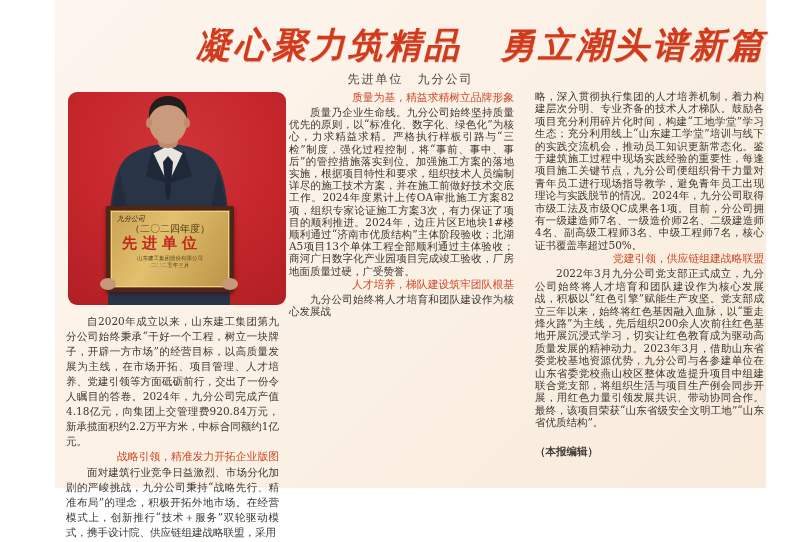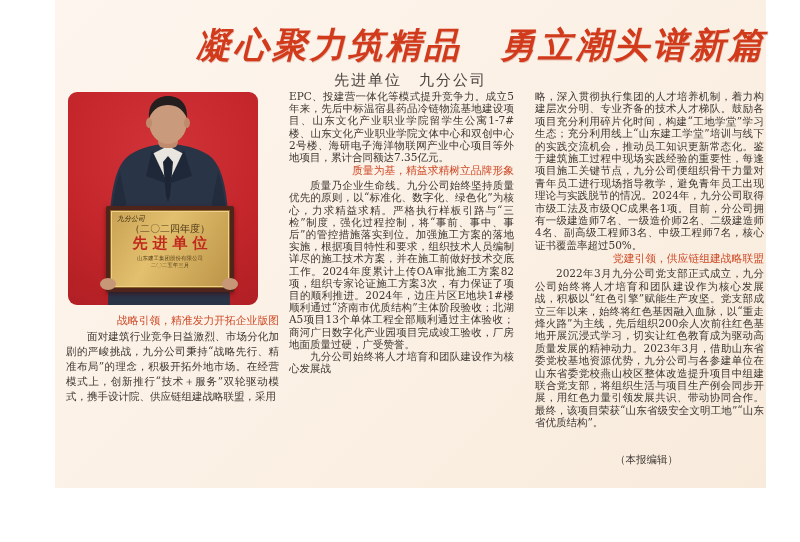--- a/index.html
+++ b/index.html
@@ -13,58 +13,58 @@
 
   .headline{
     position:absolute;left:0;top:22px;width:100%;text-align:right;
     font-size:35px;font-weight:bold;letter-spacing:3px;
     color:#d23a1c;
     text-shadow:0.5px 0.5px 0 rgba(160,30,10,0.25);
     font-style:italic;
   }
   .deck{
     position:absolute;left:0;top:71px;width:100%;text-align:center;
-    font-size:15px;color:#4a4440;letter-spacing:2px;
+    font-size:12px;color:#4a4440;letter-spacing:2px;
   }
 
   .col{position:absolute;top:90px;font-size:10.5px;color:#3d3732;text-align:justify;}
   .col1{left:11px;width:213px;}
   .col2{left:234px;width:225px;line-height:12.2px;}
   .col3{left:480px;width:229px;line-height:12.4px;}
   .col1 .p{line-height:15px;}
 
   .p{margin:0;text-indent:2em;}
   .p.cont{text-indent:0;}
   .subhead{
     margin:1px 0;line-height:14px;text-align:right;text-indent:0;
     color:#cd4a27;font-size:10.8px;
   }
-  .byline{margin-top:24px;text-align:center;text-indent:0;padding-right:6px;color:#3d3732;}
+  .byline{margin-top:16px;text-align:left;text-indent:0;padding-right:6px;color:#3d3732;font-weight:bold;}
 
   
   .photo{
-    position:relative;width:190px;height:213px;margin:2px 0 9px 2px;
+    position:relative;width:218px;height:213px;margin:2px 0 9px 2px;
     background:radial-gradient(circle at 50% 28%,#d03338 0%,#c4262b 55%,#b01f24 100%);
     border-radius:9px;overflow:hidden;
   }
   .photo svg{position:absolute;left:0;top:0;}
   .plaque{
     position:absolute;left:38px;top:114px;width:128px;height:86px;
     background:#4f241a;border-radius:2px;padding:5px;
     box-shadow:0 2px 4px rgba(60,0,0,0.5);
   }
   .plaque-inner{
     width:100%;height:100%;
     background:linear-gradient(120deg,#caa255 0%,#e2c06e 40%,#bd9448 100%);
     border:1px solid #ecd28a;outline:1px solid #8a6526;
     padding:3px 5px;display:flex;flex-direction:column;
   }
   .plq-unit{font-size:7px;color:#3a2a10;text-align:left;font-style:italic;line-height:9px;}
   .plq-year{font-size:10px;color:#4a3614;text-align:center;line-height:9px;}
-  .plq-award{font-size:15px;font-weight:bold;color:#c0281e;text-align:center;
+  .plq-award{font-size:15px;font-weight:bold;color:#c0281e;text-align:left;
              letter-spacing:5px;line-height:20px;text-indent:5px;}
   .plq-issuer{font-size:5.5px;color:#5c451e;text-align:center;line-height:7px;margin-top:2px;}
   .plq-date{font-size:5.5px;color:#5c451e;text-align:center;line-height:7px;}
   .hand{position:absolute;width:16px;height:12px;background:#c79878;border-radius:50%;}
   .hand-left{left:32px;top:186px;}
   .hand-right{left:154px;top:186px;}
 </style>
 </head>
 <body>
 
@@ -103,28 +103,29 @@
           <div class="plq-unit">九分公司</div>
           <div class="plq-year">（二〇二四年度）</div>
           <div class="plq-award">先进单位</div>
           <div class="plq-issuer">山东建工集团股份有限公司</div>
           <div class="plq-date">二〇二五年三月</div>
         </div>
       </div>
       <div class="hand hand-left"></div>
       <div class="hand hand-right"></div>
     </div>
+    <p class="p">自2020年成立以来，山东建工集团第九分公司始终秉承“干好一个工程，树立一块牌子，开辟一方市场”的经营目标，以高质量发展为主线，在市场开拓、项目管理、人才培养、党建引领等方面砥砺前行，交出了一份令人瞩目的答卷。2024年，九分公司完成产值4.18亿元，向集团上交管理费920.84万元，新承揽面积约2.2万平方米，中标合同额约1亿元。</p>
     <p class="subhead">战略引领，精准发力开拓企业版图</p>
     <p class="p">面对建筑行业竞争日益激烈、市场分化加剧的严峻挑战，九分公司秉持“战略先行、精准布局”的理念，积极开拓外地市场。在经营模式上，创新推行“技术＋服务”双轮驱动模式，携手设计院、供应链组建战略联盟，采用</p>
   </div>
 
   <div class="col col2">
-    <p class="p cont">EPC、投建营一体化等模式提升竞争力。成立5年来，先后中标温宿县药品冷链物流基地建设项目、山东文化产业职业学院留学生公寓1-7#楼、山东文化产业职业学院文体中心和双创中心2号楼、海研电子海洋物联网产业中心项目等外地项目，累计合同额达7.35亿元。</p>
     <p class="subhead">质量为基，精益求精树立品牌形象</p>
     <p class="p">质量乃企业生命线。九分公司始终坚持质量优先的原则，以“标准化、数字化、绿色化”为核心，力求精益求精。严格执行样板引路与“三检”制度，强化过程控制，将“事前、事中、事后”的管控措施落实到位。加强施工方案的落地实施，根据项目特性和要求，组织技术人员编制详尽的施工技术方案，并在施工前做好技术交底工作。2024年度累计上传OA审批施工方案82项，组织专家论证施工方案3次，有力保证了项目的顺利推进。2024年，边庄片区E地块1#楼顺利通过“济南市优质结构”主体阶段验收；北湖A5项目13个单体工程全部顺利通过主体验收；商河广日数字化产业园项目完成竣工验收，厂房地面质量过硬，广受赞誉。</p>
+    <p class="subhead">人才培养，梯队建设筑牢团队根基</p>
     <p class="p">九分公司始终将人才培育和团队建设作为核心发展战</p>
   </div>
 
   <div class="col col3">
     <p class="p cont">略，深入贯彻执行集团的人才培养机制，着力构建层次分明、专业齐备的技术人才梯队。鼓励各项目充分利用碎片化时间，构建“工地学堂”学习生态；充分利用线上“山东建工学堂”培训与线下的实践交流机会，推动员工知识更新常态化。鉴于建筑施工过程中现场实践经验的重要性，每逢项目施工关键节点，九分公司便组织骨干力量对青年员工进行现场指导教学，避免青年员工出现理论与实践脱节的情况。2024年，九分公司取得市级工法及市级QC成果各1项。目前，分公司拥有一级建造师7名、一级造价师2名、二级建造师4名、副高级工程师3名、中级工程师7名，核心证书覆盖率超过50%。</p>
     <p class="subhead">党建引领，供应链组建战略联盟</p>
     <p class="p">2022年3月九分公司党支部正式成立，九分公司始终将人才培育和团队建设作为核心发展战，积极以“红色引擎”赋能生产攻坚。党支部成立三年以来，始终将红色基因融入血脉，以“重走烽火路”为主线，先后组织200余人次前往红色基地开展沉浸式学习，切实让红色教育成为驱动高质量发展的精神动力。2023年3月，借助山东省委党校基地资源优势，九分公司与各参建单位在山东省委党校燕山校区整体改造提升项目中组建联合党支部，将组织生活与项目生产例会同步开展，用红色力量引领发展共识、带动协同合作。最终，该项目荣获“山东省级安全文明工地”“山东省优质结构”。</p>
     <p class="p byline">（本报编辑）</p>
   </div>
 

